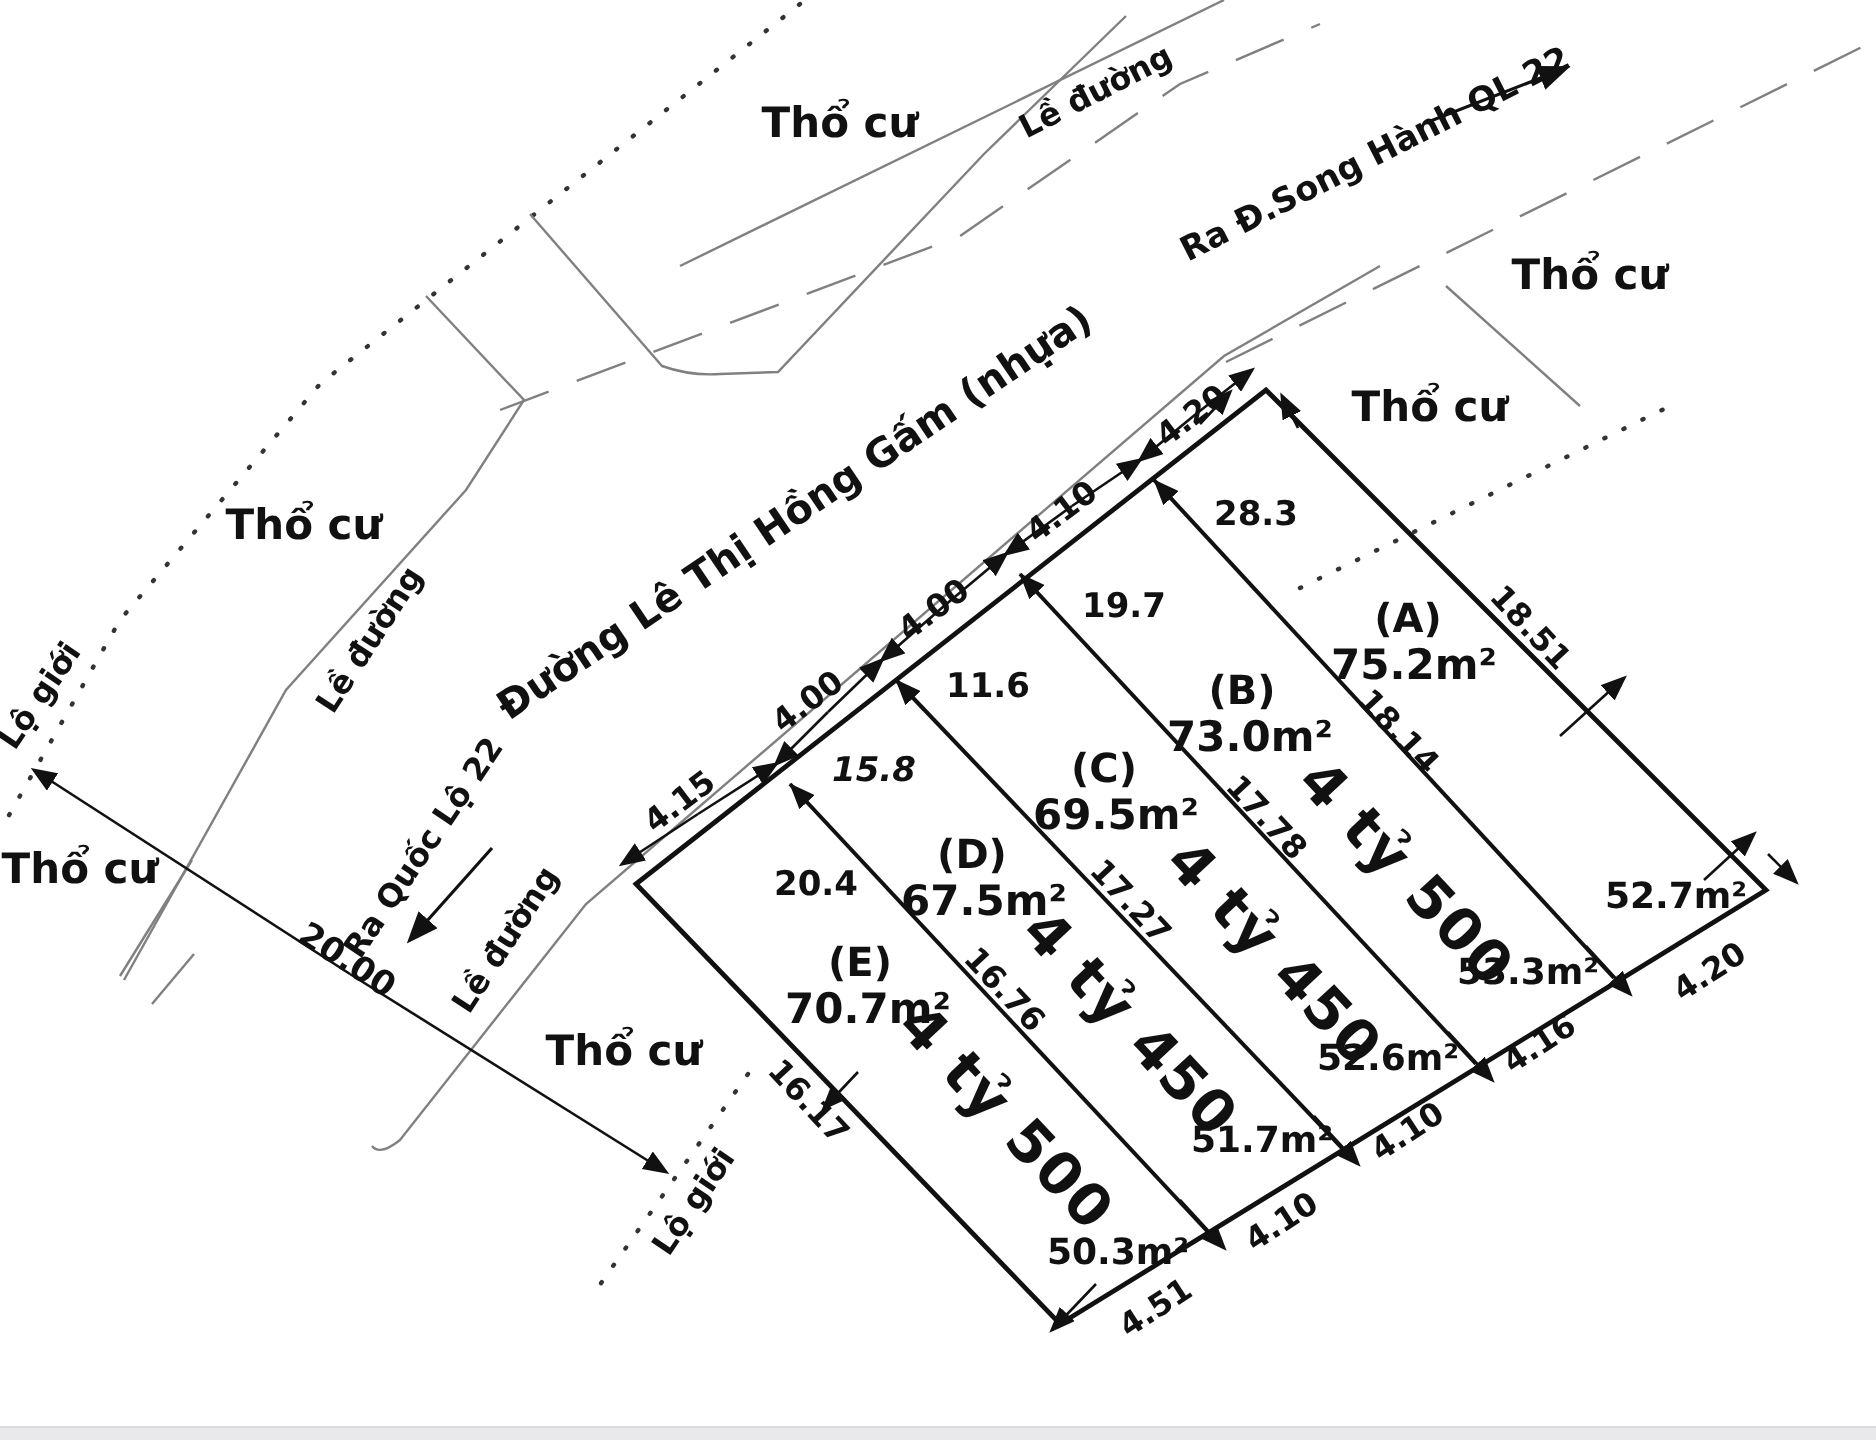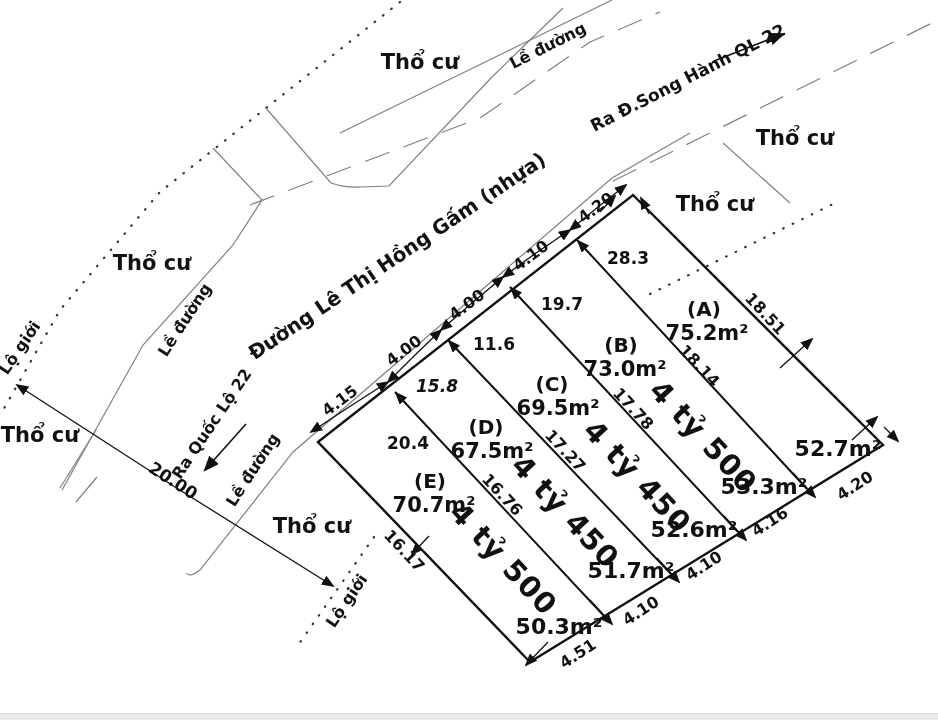--- a/index.html
+++ b/index.html
@@ -7,21 +7,21 @@
        font-family:"DejaVu Sans", sans-serif;color:#111;}
   #plan{position:absolute;left:0;top:0;}
   .lbl{position:absolute;white-space:nowrap;font-weight:bold;line-height:1;
        transform:translate(-50%,-50%) rotate(var(--r,0deg));}
   .price{font-size:29px;letter-spacing:1px;}
   .zone{font-size:21px;}
   .dim{font-size:16px;}
   .num{font-size:17px;}
   .pid{font-size:20px;}
   .area{font-size:21px;}
-  .rarea{font-size:22px;}
+  .rarea{font-size:18px;}
   .sname{font-size:20px;}
   .dirlbl{font-size:17px;}
   .shoulder{font-size:16px;}
   #bottombar{position:absolute;left:0;top:713px;width:938px;height:7px;
              background:#e9e9eb;border-top:1px solid #d9d9db;}
 </style>
 </head>
 <body>
 
 <svg id="plan" width="938" height="714" viewBox="0 0 938 714">

